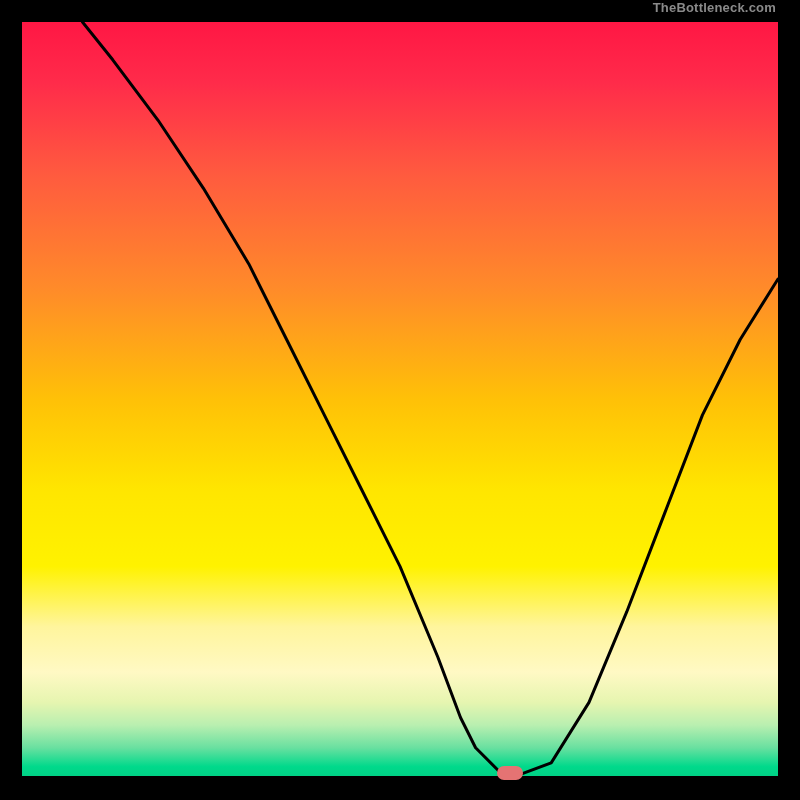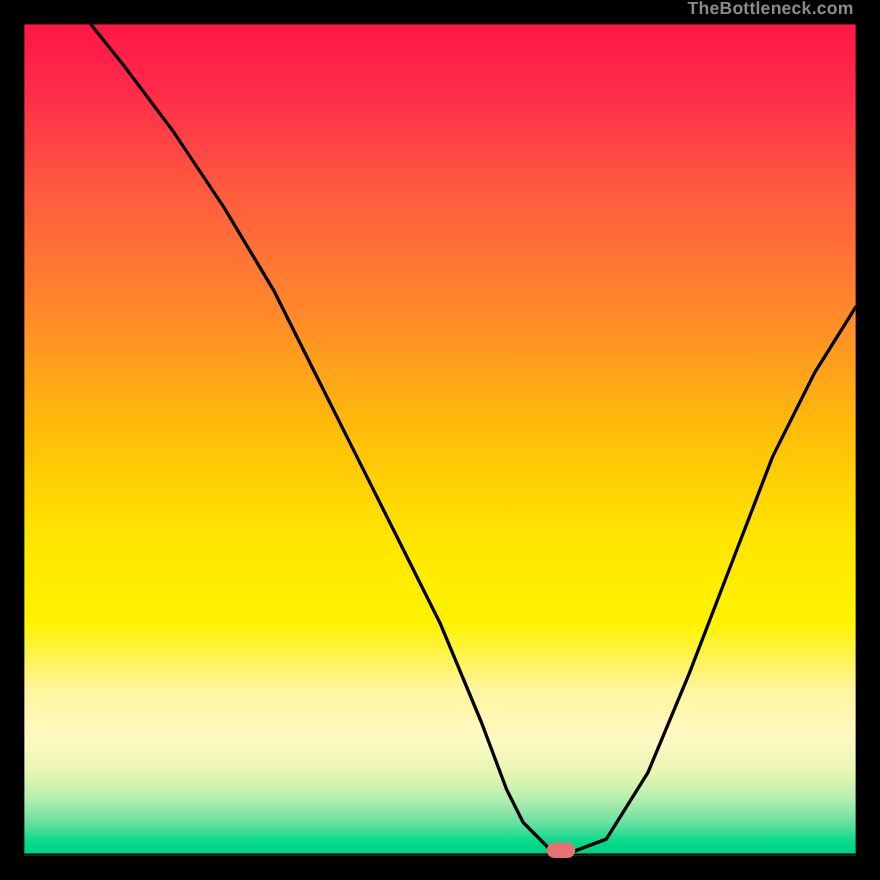--- a/index.html
+++ b/index.html
@@ -44,21 +44,21 @@
     height: 14px;
     border-radius: 7px;
     z-index: 15;
     transform: translate(-50%, -50%);
   }
   .watermark {
     position: absolute;
     top: 0px;
     right: 24px;
     font-family: Arial, Helvetica, sans-serif;
-    font-size: 16px;
+    font-size: 13px;
     font-weight: bold;
     color: #8a8a8a;
     z-index: 20;
     letter-spacing: 0.2px;
   }
 </style>
 </head>
 <body>
 
 <div class="chart-container">

